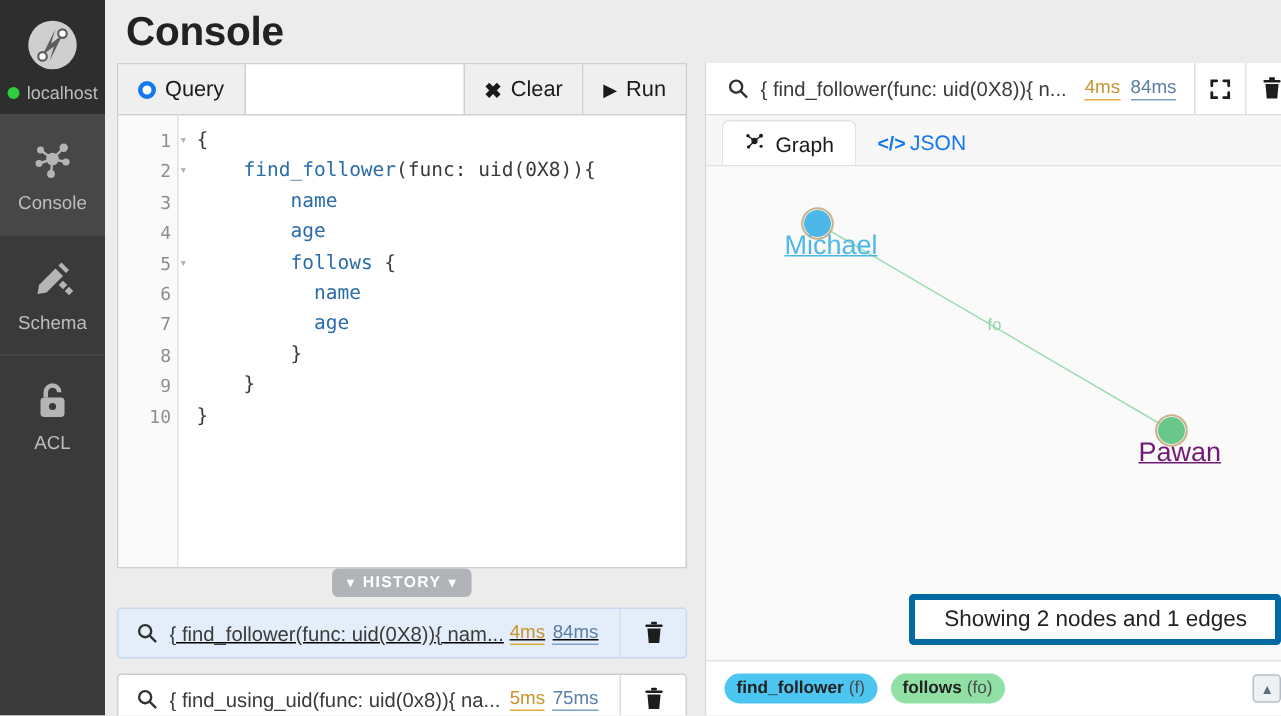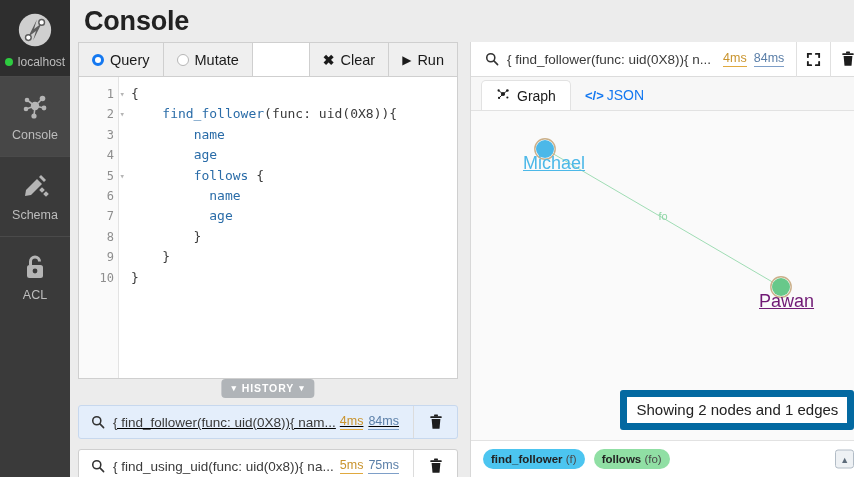--- a/index.html
+++ b/index.html
@@ -130,22 +130,22 @@
     height: 30px; padding: 0 14px; font-size: 14px; cursor: pointer;
     border-radius: 5px 5px 0 0; color: #1a1a1a;
   }
   .tab.active { background: #fff; border: 1px solid #e2e2e2; border-bottom: none; }
   .tab.json { color: #1478f0; font-weight: 500; gap: 3px; }
 
   .graph-area { flex: 1 1 auto; position: relative; background: #fafafa; overflow: hidden; }
   .node-label { position: absolute; font-size: 18px; white-space: nowrap; text-decoration: underline; }
   .showing-box {
     position: absolute; right: 10px; bottom: 10px;
-    background: #fff; border: 7px solid #0369a1; border-radius: 3px;
-    font-size: 15px; color: #222; padding: 4px 9px 5px; margin-top: 27px;
+    background: #fff; border: 4px solid #0369a1; border-radius: 3px;
+    font-size: 15px; color: #222; padding: 4px 19px 5px; margin-top: 27px;
   }
   .legend-bar {
     height: 37px; flex: 0 0 37px; background: #fff;
     border-top: 1px solid #e2e2e2;
     display: flex; align-items: center; gap: 9px; padding: 0 12px; position: relative;
   }
   .chip { font-size: 11.5px; font-weight: bold; padding: 4px 8px; border-radius: 11px; color: #222; cursor: pointer; }
   .chip .sub { font-weight: normal; color: #4a4a4a; }
   .collapse-btn {
     position: absolute; right: 10px; top: 50%; transform: translateY(-50%);
@@ -225,24 +225,20 @@
     <div class="page-title">Console</div>
 
     <div class="panes">
 
       <div class="left-pane">
 
         <div class="editor-toolbar">
           <div class="tb-btn">
             <span class="radio on"></span>
             <span>Query</span>
-          </div>
-          <div class="tb-btn">
-            <span class="radio"></span>
-            <span>Mutate</span>
           </div>
           <div class="tb-spacer"></div>
           <div class="tb-btn">
             <span class="x-glyph">✖</span>
             <span>Clear</span>
           </div>
           <div class="tb-btn" style="border-right:none">
             <span class="play-glyph">▶</span>
             <span>Run</span>
           </div>

